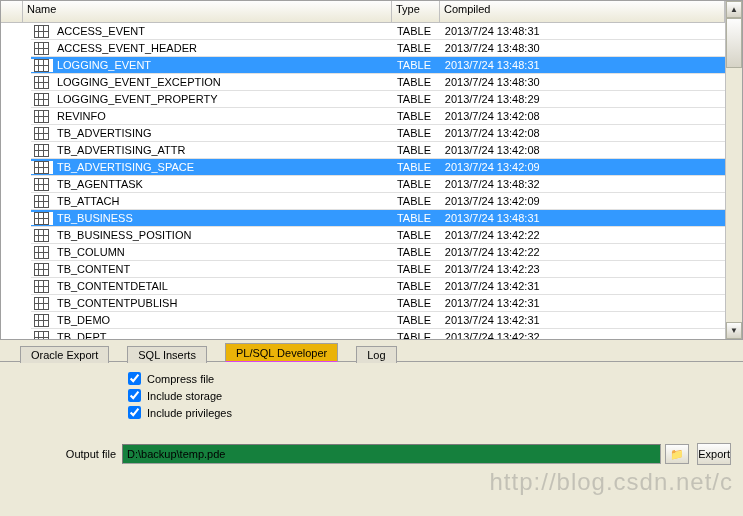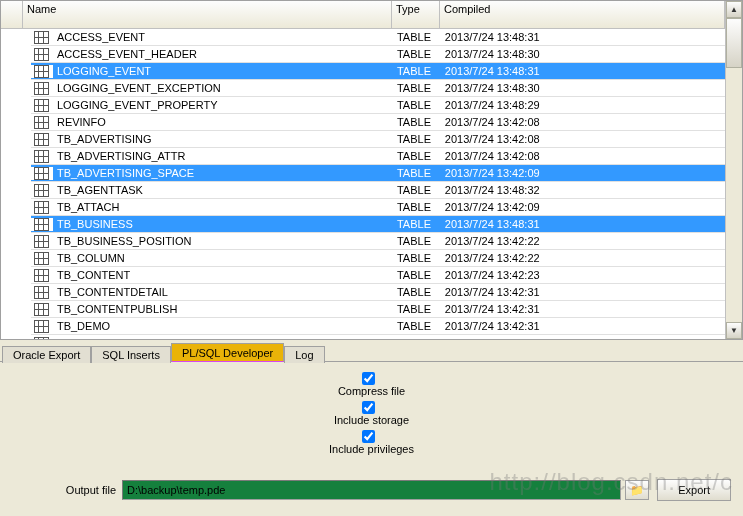--- a/index.html
+++ b/index.html
@@ -22,21 +22,21 @@
   .table-wrap {
     flex: 1;
     overflow: hidden;
     display: flex;
     flex-direction: column;
   }
   .header-row {
     display: flex;
     background: linear-gradient(#fdfdfd,#ece9d8);
     border-bottom: 1px solid #c0c0c0;
-    height: 28px;
+    height: 22px;
     user-select: none;
     justify-content: center;
   }
   .header-cell {
     border-right: 1px solid #c0c0c0;
     padding: 2px 6px 2px 4px;
     color: #000;
     font-size: 11px;
     white-space: nowrap;
     overflow: hidden;
@@ -108,20 +108,21 @@
     padding: 3px 10px 2px 10px;
     background: #ece9d8;
     border: 1px solid #a0a0a0;
     border-bottom: none;
     margin-right: 0px;
     font-size: 11px;
     color: #000;
     cursor: pointer;
     position: relative;
     top: 1px;
+    margin-left: 18px;
   }
   .tab.inactive {
     background: #e2dfd2;
     top: 2px;
     padding-top: 2px;
   }
   .tab.active {
     background: #eab308;
     border-bottom: 1px solid #d946ef;
     z-index: 2;
@@ -134,33 +135,33 @@
   .textfield {
     flex: 1;
     height: 20px;
     border: 1px solid #a0a0a0;
     border-top-color: #7a7a7a;
     border-left-color: #7a7a7a;
     background: #15803d;
     padding: 1px 4px;
     font: inherit;
   }
-  .checkrow { margin-bottom: 4px; display: flex; align-items: center; flex-direction: column; }
+  .checkrow { margin-left: 116px; margin-bottom: 4px; display: flex; align-items: center; }
   .checkrow input { margin-right: 6px; }
   .bottomrow { display: flex; align-items: center; margin-top: 24px; }
   .iconbtn {
     width: 24px; height: 20px;
     border: 1px solid #a0a0a0;
     background: linear-gradient(#fdfdfd,#e0ddcf);
     margin-left: 4px;
     display: flex; align-items: center; justify-content: center;
     cursor: pointer;
   }
   .export-btn {
-    padding: 2px 20px;
+    padding: 2px 0;
     height: 22px;
     border: 1px solid #a0a0a0;
     background: linear-gradient(#fdfdfd,#e0ddcf);
     margin-left: 8px;
     cursor: pointer;
     font: inherit;
   }
   .watermark {
     position: absolute;
     right: 10px; bottom: 20px;

